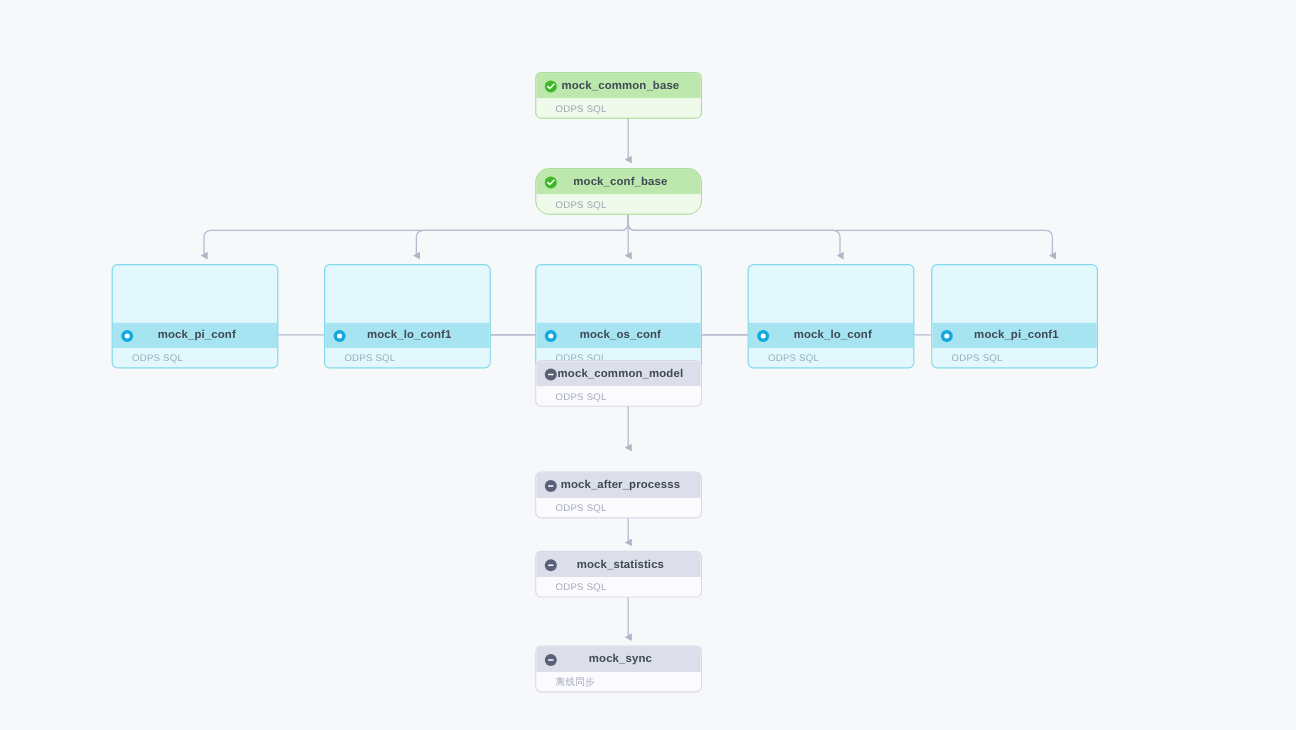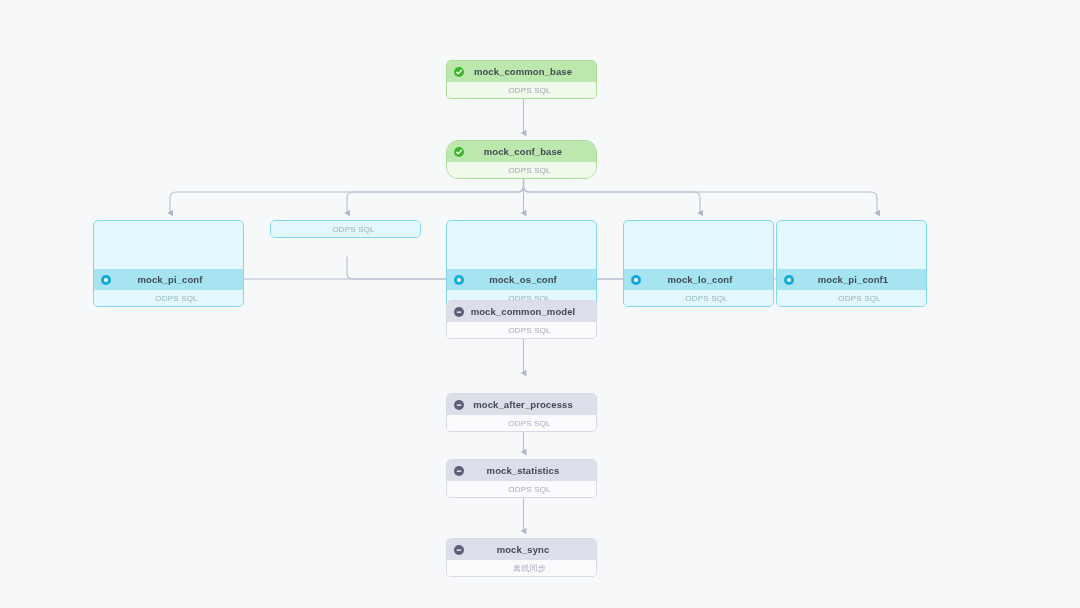--- a/index.html
+++ b/index.html
@@ -23,38 +23,38 @@
   #edge-layer {
     position: absolute;
     left: 0;
     top: 0;
     width: 1080px;
     height: 608px;
     pointer-events: none;
   }
   .node {
     position: absolute;
-    width: 151px;
+    width: 139px;
     border-radius: 5px;
     box-sizing: border-box;
     overflow: hidden;
     border: 1px solid transparent;
   }
   .node-head {
     height: 21px;
     display: flex;
     align-items: center;
     padding-left: 7px;
     box-sizing: border-box;
   }
   .node-body {
     height: 16px;
     display: flex;
     align-items: center;
-    justify-content: center;
+    justify-content: flex-start;
     box-sizing: border-box;
     padding-left: 16px;
   }
   .node-title {
     flex: 1;
     text-align: center;
     font-size: 9.5px;
     font-weight: bold;
     letter-spacing: .1px;
     margin-right: 14px;
@@ -180,20 +180,28 @@
           </svg>
       </span>
       <span class="node-title">mock_pi_conf</span>
     </div>
     <div class="node-body">
       <span class="node-type">ODPS SQL</span>
     </div>
   </div>
 
   <div class="node running" style="left:270px; top:220px;">
+    <div class="node-head">
+      <span class="status-icon">
+        <svg width="10" height="10" viewBox="0 0 10 10">
+            <circle cx="5" cy="5" r="2.1" fill="#ffffff"></circle>
+          </svg>
+      </span>
+      <span class="node-title">mock_lo_conf1</span>
+    </div>
     <div class="node-body">
       <span class="node-type">ODPS SQL</span>
     </div>
   </div>
 
   <div class="node running" style="left:446px; top:220px;">
     <div class="node-head">
       <span class="status-icon">
         <svg width="10" height="10" viewBox="0 0 10 10">
             <circle cx="5" cy="5" r="2.1" fill="#ffffff"></circle>

